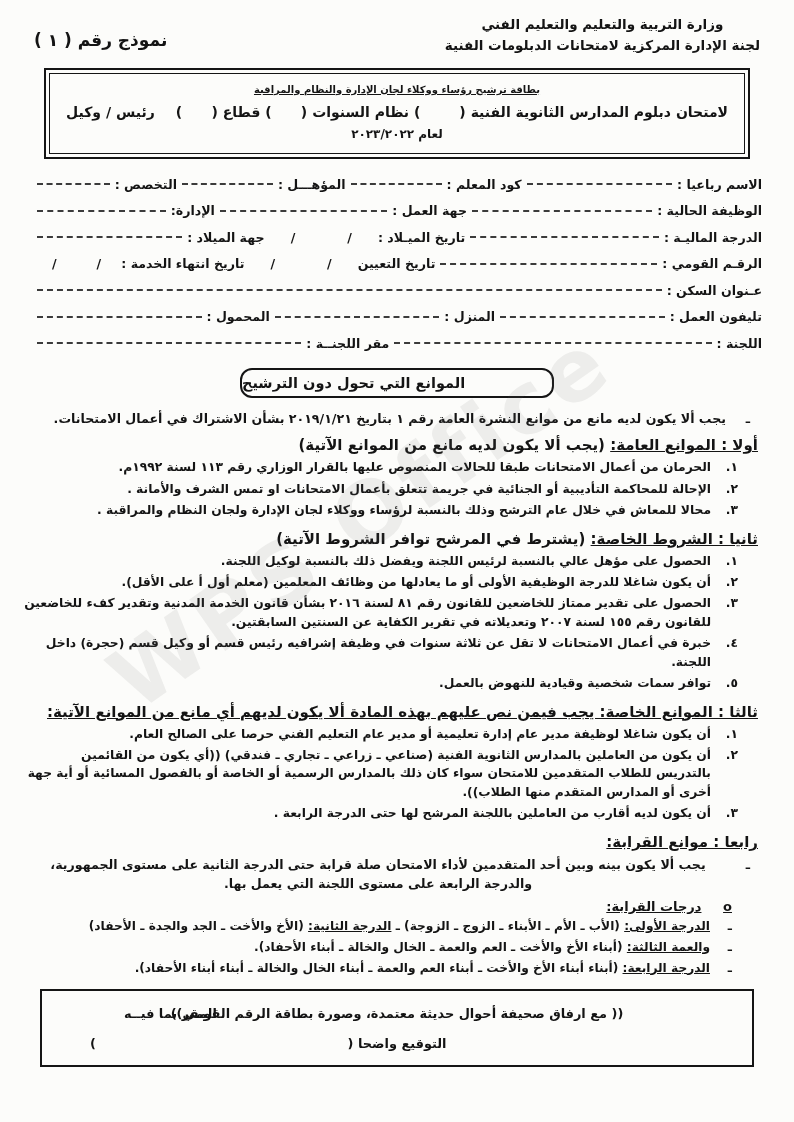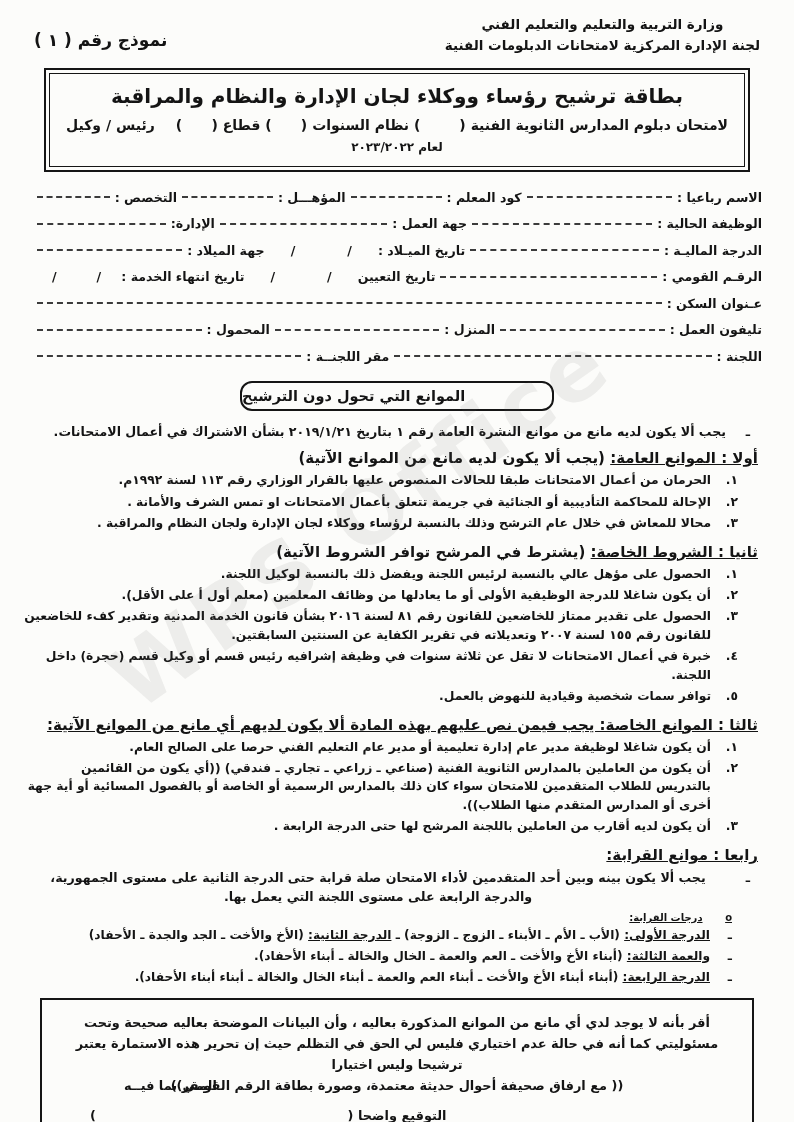--- a/index.html
+++ b/index.html
@@ -16,21 +16,21 @@
     pointer-events:none; white-space:nowrap;
   }
   
   .topbar{display:flex; justify-content:space-between; align-items:flex-start;
           padding:14px 34px 4px 34px;}
   .ministry{text-align:center; font-size:13.5px; line-height:1.55;}
   .form-no{font-size:17px; margin-top:16px;}
   
   .title-box{margin:8px 44px 0 44px; border:2.5px solid #151515; padding:3px;}
   .title-inner{border:1.5px solid #151515; padding:10px 16px 12px; text-align:center;}
-  .t1{font-size:20px;}
+  .t1{font-size:10px;text-decoration:underline;}
   .t2{display:flex; justify-content:space-between; font-size:14px; margin-top:9px;}
   .t3{font-size:12px; margin-top:7px;}
   
   .fields{padding:12px 32px 0 32px; font-size:12.6px;}
   .frow{display:flex; align-items:center; height:26.5px;}
   .frow span.lbl{white-space:nowrap;}
   .dots{flex:1; height:0; border-bottom:2px dashed #3b3b3b; margin:0 5px; align-self:center;}
   .slash{padding:0 26px;}
   .slash.tight{padding:0 20px;}
   
@@ -43,21 +43,21 @@
   .sec-head{padding:7px 36px 2px 26px; font-size:15px;}
   .u{text-decoration:underline;}
   .items{padding:2px 56px 0 24px;}
   .item{display:flex; font-size:12.3px; line-height:1.5; margin-bottom:3px;}
   .item .num{min-width:27px;}
   .item .txt{flex:1;}
   
   .kin-bullet{display:flex; padding:2px 44px 0 30px; font-size:12.6px; line-height:1.55;}
   .kin-bullet .mk{min-width:24px;}
   .kin-bullet .txt{flex:1; text-align:center;}
-  .kin-head{padding:5px 62px 2px; font-size:10px;}
+  .kin-head{padding:5px 62px 2px; font-size:13px;}
   .kin-head .mk{display:inline-block; width:26px; text-decoration:underline;}
   .deg{display:flex; font-size:12.2px; line-height:1.55; padding:1px 62px 1px 18px;}
   .deg .mk{min-width:22px;}
   
   .decl{margin:10px 40px 0 40px; border:2px solid #151515; padding:12px 16px 8px; font-size:12.9px;}
   .decl .p1{text-align:center; line-height:1.65; margin:0;}
   .decl .row2{position:relative; text-align:center; margin-top:3px;}
   .decl .signer{position:absolute; left:66px; top:0;}
   .decl .sig{position:relative; text-align:center; margin-top:15px; padding-bottom:6px;}
   .decl .sig .close{position:absolute; left:32px; top:0;}
@@ -233,21 +233,20 @@
   <div class="deg">
     <span class="mk">ـ</span>
     <span><span class="u">والعمة الثالثة:</span><span> (أبناء الأخ والأخت ـ العم والعمة ـ الخال والخالة ـ أبناء الأحفاد).</span></span>
   </div>
   <div class="deg">
     <span class="mk">ـ</span>
     <span><span class="u">الدرجة الرابعة:</span><span> (أبناء أبناء الأخ والأخت ـ أبناء العم والعمة ـ أبناء الخال والخالة ـ أبناء أبناء الأحفاد).</span></span>
   </div>
 
   <div class="decl">
-    <p class="p1">أقر بأنه لا يوجد لدي أي مانع من الموانع المذكورة بعاليه ، وأن البيانات الموضحة بعاليه صحيحة وتحت مسئوليتي كما أنه في حالة عدم اختياري فليس لي الحق في التظلم حيث إن تحرير هذه الاستمارة يعتبر ترشيحا وليس اختيارا</p>
     <div class="row2">
       <span>(( مع ارفاق صحيفة أحوال حديثة معتمدة، وصورة بطاقة الرقم القومي))</span>
       <span class="signer">المقر بما فيــه</span>
     </div>
     <div class="sig">
       <span>التوقيع واضحا (</span>
       <span class="close">)</span>
     </div>
   </div>
 

